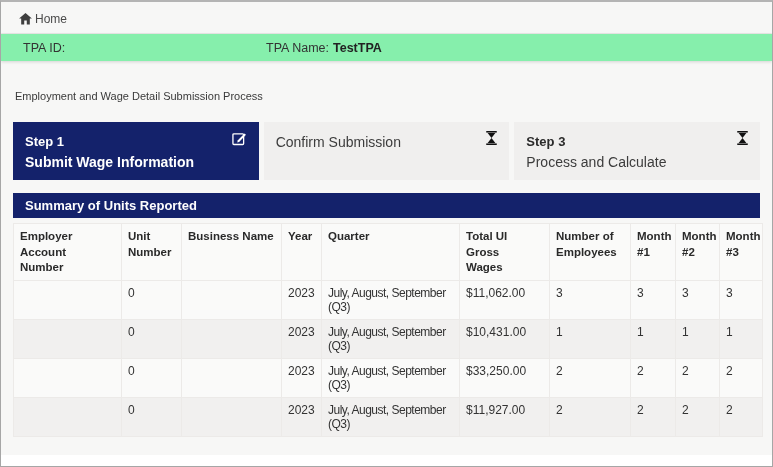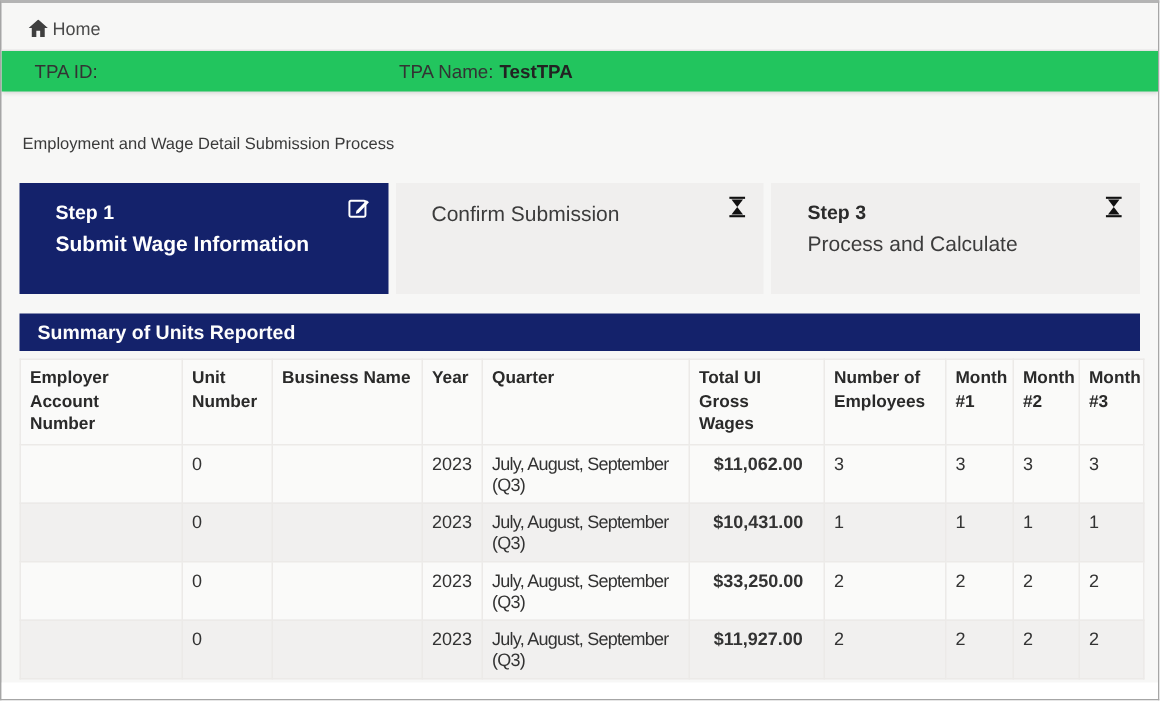--- a/index.html
+++ b/index.html
@@ -2,46 +2,46 @@
 <html><head>
 <meta charset="utf-8">
 <style>
   html,body{margin:0;padding:0;background:#fff;}
   body{font-family:"Liberation Sans",sans-serif;}
   .screen{position:relative;width:773px;height:467px;box-sizing:border-box;
     background:#f7f7f6;border:1px solid #a6a6a6;border-top:2px solid #b4b4b4;overflow:hidden;}
   .breadcrumb-row{display:flex;align-items:center;padding:10px 0 7px 18px;
     border-bottom:1px solid #e9e8e7;font-size:12px;line-height:14px;color:#4a4a4a;}
   .home-link{display:flex;align-items:center;gap:3px;color:#4a4a4a;cursor:pointer;text-decoration:none;}
-  .tpa-bar{position:relative;height:27px;background:#22c55e;box-shadow:0 1px 3px rgba(0,0,0,.14);
+  .tpa-bar{position:relative;height:27px;background:#86efac;box-shadow:0 1px 3px rgba(0,0,0,.14);
     font-size:12.5px;color:#333;display:flex;align-items:center;}
   .tpa-id{margin-left:22px;}
   .tpa-name{position:absolute;left:265px;}
   .tpa-name .val{font-weight:bold;color:#222;margin-left:4px;}
   .page-title{margin:26px 12px 17px 14px;font-size:11px;color:#3a3a3a;line-height:18px;}
   .tabs{display:flex;gap:5px;margin:0 12px;}
-  .tab{flex:1;height:74px;box-sizing:border-box;padding:10px 24px;position:relative;
+  .tab{flex:1;height:58px;box-sizing:border-box;padding:10px 12px;position:relative;
     background:#f0efee;cursor:pointer;}
   .tab.active{background:#14226b;}
   .step-label{font-size:13px;font-weight:bold;color:#2b2b2b;line-height:20px;}
   .step-title{font-size:14px;color:#3c3c3c;line-height:20px;}
   .tab.active .step-label,.tab.active .step-title{color:#ffffff;}
   .tab.active .step-title{font-weight:bold;}
   .tab-icon{position:absolute;top:9px;right:12px;}
   .summary-bar{margin:13px 12px 5px;background:#14226b;color:#fdfdfd;font-size:13px;
     height:25px;line-height:25px;padding-left:12px;font-weight:bold;}
   .units-table{margin:0 12px;border-collapse:collapse;table-layout:fixed;width:749px;
     font-size:12px;color:#333;}
   .units-table th{font-size:11.5px;font-weight:bold;color:#2a2a2a;text-align:left;
     vertical-align:top;padding:5px 6px 4px;white-space:pre-line;line-height:15.5px;
     background:#fafaf9;border:1px solid #eceae8;}
   .units-table td{vertical-align:top;padding:5px 6px;border:1px solid #eceae8;line-height:14px;}
   tr.odd td{background:#fafaf9;}
   tr.even td{background:#f1f0ef;}
-  td.wages{text-align:center;padding-right:4px;font-weight:bold;}
+  td.wages{text-align:left;padding-right:4px;}
   td.quarter{white-space:pre-line;letter-spacing:-0.5px;}
   .actions{display:flex;justify-content:center;gap:6px;margin-top:20px;}
   .btn{background:#14226b;color:#fff;font-size:13px;border:none;border-radius:4px;
     padding:4px 13px;line-height:14px;cursor:pointer;font-family:inherit;}
   .bottom-strip{position:absolute;left:0;right:0;bottom:0;height:11px;background:#ffffff;}
 </style>
 </head>
 <body>
 
 <div class="screen">

